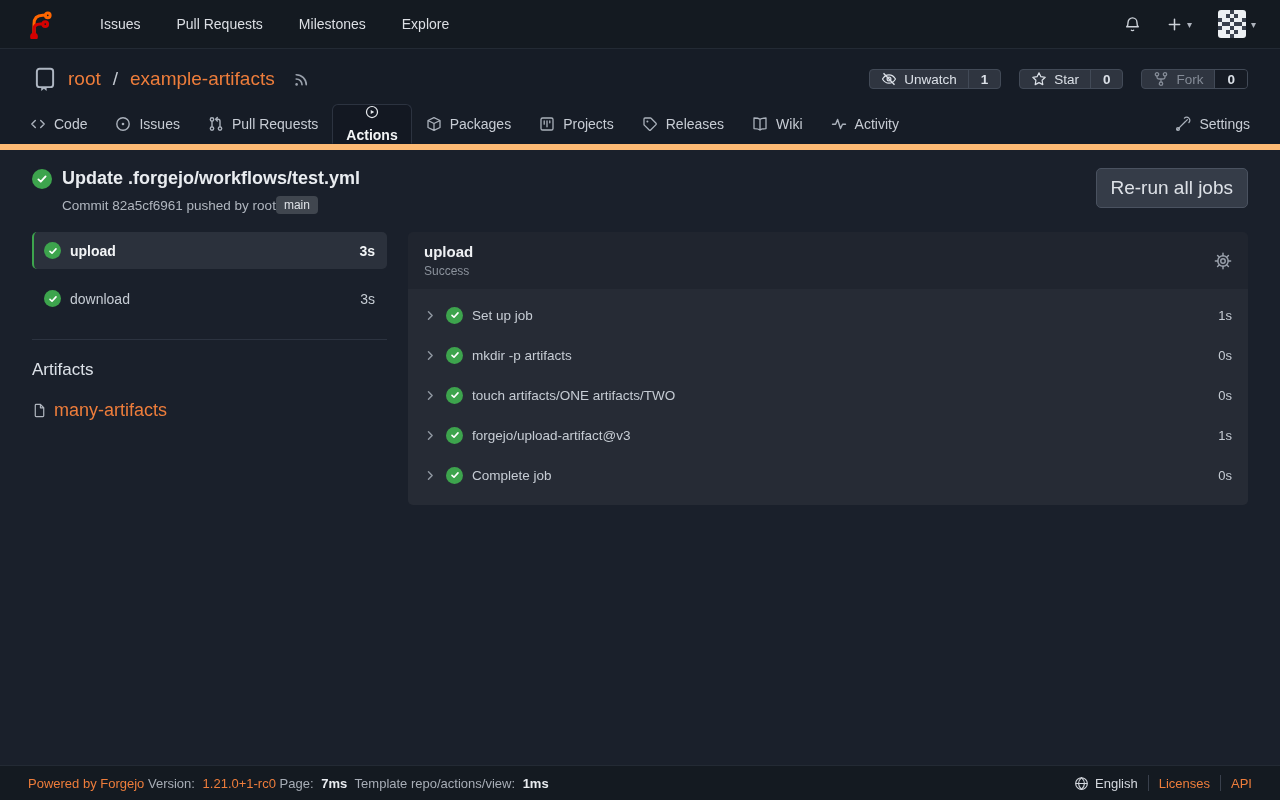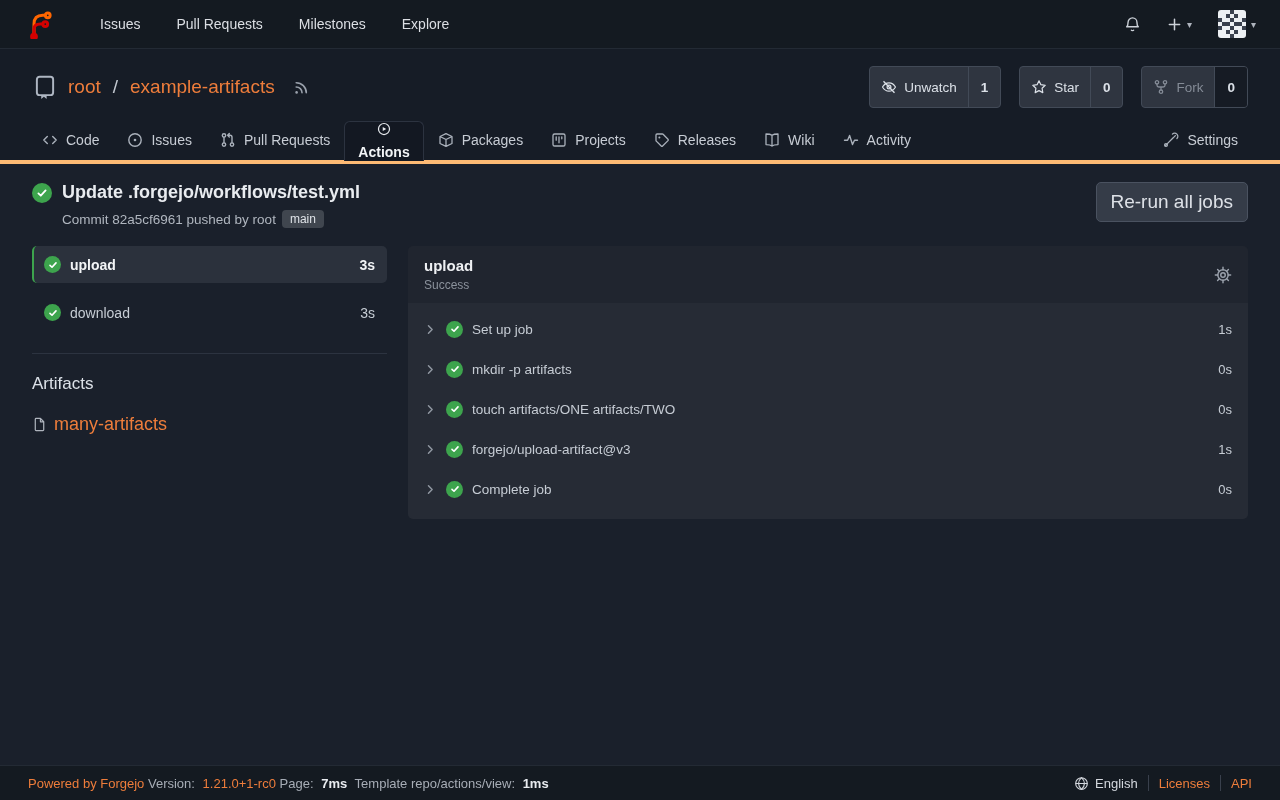--- a/index.html
+++ b/index.html
@@ -24,44 +24,44 @@
 
   
   .header-wrap { background:#161c26; flex-shrink:0; }
   .repo-row { display:flex; align-items:center; padding:17px 32px 12px 32px; }
   .repo-title { display:flex; align-items:center; gap:10px; font-size:19px; }
   .repo-icon { color:#aeb6c2; }
   .repo-link { color:#ee7d3b; cursor:pointer; }
   .repo-sep { color:#c3c9d1; margin:0 2px; }
   .rss { color:#9aa1ac; margin-left:8px; cursor:pointer; }
   .repo-actions { margin-left:auto; display:flex; gap:18px; }
-  .btn-group { display:flex; height:42px; border:1px solid #424a57; border-radius:4px;
+  .btn-group { display:flex; height:20px; border:1px solid #424a57; border-radius:4px;
     background:#2f3540; overflow:hidden; font-size:13.5px; color:#dbe0e7; }
   .btn-main { display:flex; align-items:center; gap:7px; padding:0 11px; cursor:pointer; }
   .btn-count { display:flex; align-items:center; padding:0 12px; border-left:1px solid #424a57;
     font-weight:600; cursor:pointer; }
   .btn-group.disabled .btn-main { color:#848b96; cursor:default; }
   .btn-group.disabled .btn-count { background:#161b24; }
 
   
-  .tabs-row { display:flex; align-items:center; padding:0 28px; border-bottom:4px solid #fdba74; }
+  .tabs-row { display:flex; align-items:flex-start; padding:0 16px; border-bottom:6px solid #fdba74; }
   .tab { display:flex; align-items:center; gap:8px; height:40px; padding:0 13px;
     color:#c7ccd4; cursor:pointer; font-size:14px; border:1px solid transparent; }
   .tab svg { color:#aab1bb; }
   .tab.active { background:#131822; border-color:#2c3340; border-bottom-color:#131822;
     border-radius:6px 6px 0 0; margin-bottom:-1px; color:#f2f4f6; font-weight:600;flex-direction:column; }
   .tab.active svg { color:#e7eaee; }
   .tab-spacer { flex:1; }
 
   
   .content { flex:1; padding:18px 32px 0 32px; background:#1a202b; overflow:hidden; }
   .run-header { display:flex; align-items:flex-start; }
   .run-title { display:flex; align-items:center; gap:10px; }
   .run-title h1 { font-size:18px; font-weight:700; color:#e9ecf0; }
-  .run-sub { margin:7px 0 0 30px; font-size:13.5px; color:#b0b6bf; display:flex; align-items:center; gap:6px; }
+  .run-sub { margin:7px 0 0 30px; font-size:13.5px; color:#b0b6bf; display:flex; align-items:center; gap:0; }
   .branch-badge { background:#40464f; color:#dde1e6; border-radius:4px; padding:2px 8px; font-size:12px; cursor:pointer; }
   .rerun-btn { margin-left:auto; height:40px; padding:0 14px; background:#353c48; border:1px solid #4a5260;
     border-radius:5px; color:#dde1e7; font-size:19px; display:flex; align-items:center; cursor:pointer; }
 
   .run-body { display:flex; margin-top:18px; gap:21px; }
 
   
   .job-col { width:355px; flex-shrink:0; }
   .job-item { display:flex; align-items:center; gap:9px; height:37px; padding:0 12px;
     border-radius:5px; margin-bottom:11px; cursor:pointer; font-size:14px; color:#c6ccd4; }

